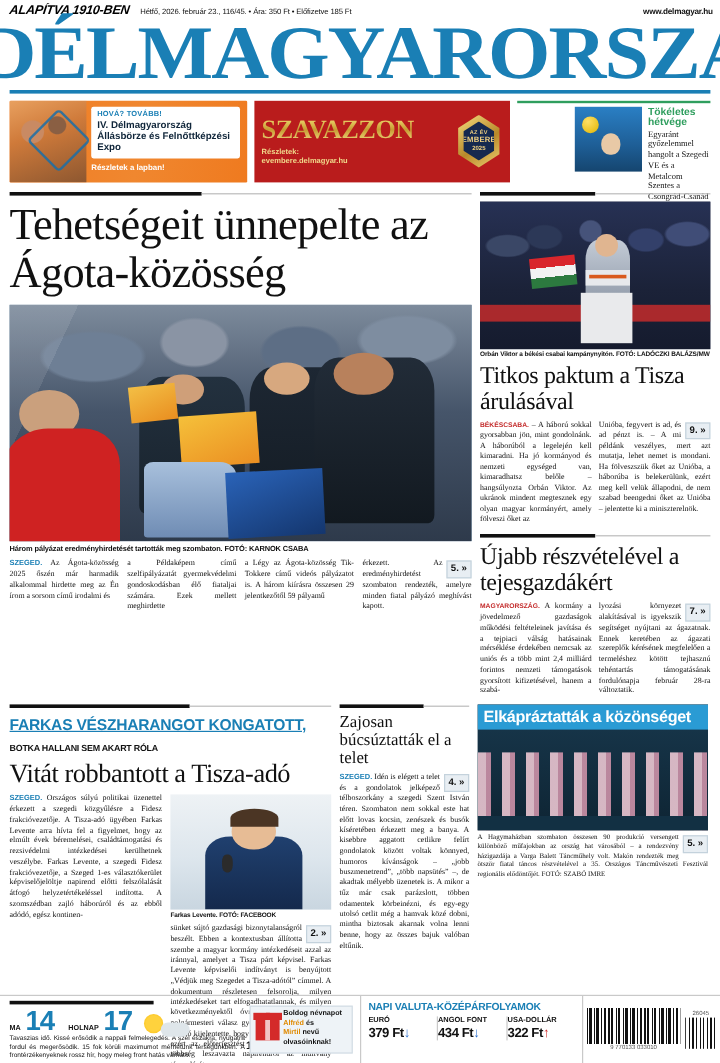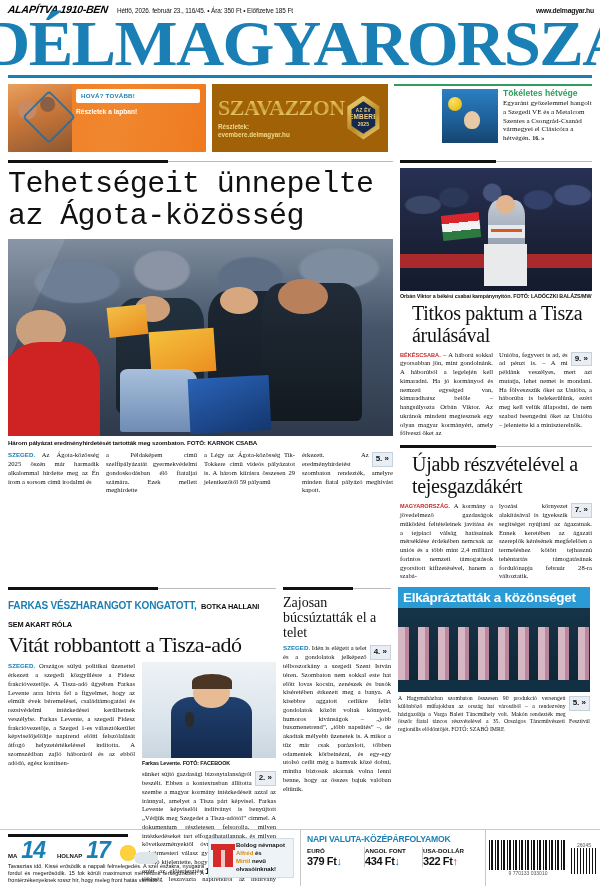--- a/index.html
+++ b/index.html
@@ -40,21 +40,21 @@
       radial-gradient(circle at 62% 30%, #8a5f43 0 7px, transparent 8px),
       linear-gradient(160deg,#e8a05f 0%,#cf7a3a 40%,#8d5730 100%);
       position:relative;}
   .promo-jobs .pj-photo:after{content:"";position:absolute;left:22px;top:14px;width:34px;height:34px;border:2px solid #1a6ea8;border-radius:4px;transform:rotate(45deg);opacity:.85;}
   .promo-jobs .pj-body{flex:1;padding:5px 6px 0 4px;}
   .pj-card{background:#fff;border-radius:2px;padding:3px 5px 4px 5px;}
   .pj-kicker{color:#1a7fb5;font-weight:bold;font-size:6.2px;letter-spacing:.2px;}
   .pj-title{font-weight:bold;font-size:8.1px;line-height:1.16;color:#10263a;margin-top:1px;}
   .pj-more{color:#fff;font-weight:bold;font-size:6.6px;margin-top:5px;}
 
-  .promo-vote{width:176px;background:#a16207;display:flex;align-items:center;padding:0 6px;box-sizing:border-box;}
+  .promo-vote{width:213px;background:#b91c1c;display:flex;align-items:center;padding:0 6px;box-sizing:border-box;}
   .pv-left{flex:1;}
   .pv-word{font-family:"Liberation Serif",serif;font-weight:bold;font-size:22px;line-height:1;
      background:linear-gradient(180deg,#f6e27a 0%,#c79b32 50%,#f3dd86 100%);
      -webkit-background-clip:text;background-clip:text;color:transparent;letter-spacing:-.5px;}
   .pv-sub{color:#f0d98b;font-size:6.3px;font-weight:bold;line-height:1.25;margin-top:4px;}
   .pv-seal{width:40px;height:44px;position:relative;}
   .pv-seal .hex{position:absolute;inset:0;background:linear-gradient(145deg,#f7e183,#b8892a 55%,#f2d878);
     clip-path:polygon(50% 0,93% 25%,93% 75%,50% 100%,7% 75%,7% 25%);display:flex;flex-direction:column;
     align-items:center;justify-content:center;}
   .pv-seal .hexin{background:#15294f;width:74%;height:74%;clip-path:polygon(50% 0,93% 25%,93% 75%,50% 100%,7% 75%,7% 25%);
@@ -80,22 +80,22 @@
   .main{display:flex;padding:8px 8px 0 8px;gap:7px;}
   .colL{width:385px;}
   .colR{width:192px;}
 
   .rule-thick{height:3px;background:#111;width:160px;}
   .rule-hair{height:1px;background:#bbb;flex:1;margin-bottom:1px;}
   .ruleline{display:flex;align-items:flex-end;gap:0;margin-bottom:5px;}
   .ruleline .rule-thick{margin-right:0;}
 
   h1.lead{
-    font-family:Liberation Mono, monospace;font-weight:normal;
-    font-size:30px;line-height:1.08;margin:2px 0 7px 0;letter-spacing:-.6px;color:#111;
+    font-family:Liberation Serif, serif;font-weight:normal;
+    font-size:37px;line-height:1.08;margin:2px 0 7px 0;letter-spacing:-.6px;color:#111;
   }
   .photo-main{width:100%;height:197px;position:relative;overflow:hidden;background:#4a6a86;}
   .photo-main .seats{position:absolute;inset:0;
     background:
       linear-gradient(115deg, rgba(255,255,255,.1) 0 12%, transparent 12%),
       radial-gradient(ellipse at 18% 22%, #6e7f95 0 9%, transparent 10%),
       radial-gradient(ellipse at 40% 16%, #8a94a4 0 8%, transparent 9%),
       radial-gradient(ellipse at 63% 20%, #5d6e85 0 9%, transparent 10%),
       radial-gradient(ellipse at 86% 15%, #7e8da0 0 8%, transparent 9%),
       linear-gradient(180deg,#7d8b9c 0%,#46556a 45%,#2e3a4b 100%);}
@@ -133,28 +133,28 @@
   .photo-orban .flag{position:absolute;left:22%;top:38%;width:20%;height:20%;
      background:linear-gradient(180deg,#d9262c 33%,#f2f2f2 33% 66%,#2c7a3f 66%);transform:rotate(-6deg);}
   .photo-orban .speaker{position:absolute;left:46%;top:26%;width:19%;height:46%;background:linear-gradient(180deg,#c3cbd6,#8d97a6);border-radius:28% 28% 4% 4%;}
   .photo-orban .sphead{position:absolute;left:50%;top:22%;width:10%;height:16%;border-radius:50%;background:#e0b590;}
   .photo-orban .podium{position:absolute;left:44%;top:62%;width:22%;height:34%;background:#e9eaec;}
   .photo-orban .redband{position:absolute;left:0;top:70%;width:100%;height:12%;background:#c42b2b;opacity:.85;}
   .photo-orban .banner{position:absolute;left:46%;top:47%;width:19%;height:10%;background:#e7e9ec;}
   .photo-orban .banner:after{content:"";position:absolute;left:8%;top:30%;width:84%;height:24%;background:#d95a1e;}
 
   .photo-cap{font-size:5.4px;font-weight:bold;margin-top:2px;letter-spacing:-.1px;}
-  h2.hd{font-family:"Liberation Serif",serif;font-weight:normal;font-size:20px;line-height:1.1;margin:3px 0 5px 12px;letter-spacing:-.3px;}
+  h2.hd{font-family:"Liberation Serif",serif;font-weight:normal;font-size:20px;line-height:1.1;margin:3px 0 5px 0;letter-spacing:-.3px;}
   .cols2{display:flex;gap:6px;}
   .kick-red{color:#c32a2a;font-weight:bold;font-size:5.6px;font-family:"Liberation Sans",sans-serif;}
 
   
   .band2{display:flex;padding:0 8px;gap:7px;margin-top:6px;}
 
-  .kicker-blue{color:#1a7fb5;font-weight:bold;font-size:10px;letter-spacing:-.2px;}
+  .kicker-blue{color:#1a7fb5;font-weight:bold;font-size:13px;letter-spacing:-.2px;text-decoration:underline;}
   .kicker-blk{color:#111;font-weight:bold;font-size:7.4px;letter-spacing:-.2px;}
   h2.hd2{font-family:"Liberation Serif",serif;font-weight:normal;font-size:22px;line-height:1.05;margin:2px 0 6px 0;letter-spacing:-.4px;}
   h3.hd3{font-family:"Liberation Serif",serif;font-weight:normal;font-size:14px;line-height:1.08;margin:1px 0 4px 0;}
 
   .photo-farkas{width:100%;height:96px;background:linear-gradient(180deg,#eef2f5 0%,#dde6ed 55%,#c9d6e0 100%);position:relative;overflow:hidden;}
   .photo-farkas .suit{position:absolute;left:22%;top:36%;width:60%;height:64%;background:linear-gradient(180deg,#1f3f75,#132а4f);background:linear-gradient(180deg,#20406f,#14294c);border-radius:26% 26% 0 0;}
   .photo-farkas .face{position:absolute;left:38%;top:16%;width:28%;height:32%;border-radius:48%;background:#e7bc95;}
   .photo-farkas .hair{position:absolute;left:37%;top:12%;width:30%;height:16%;border-radius:50% 50% 0 0;background:#4b3524;}
   .photo-farkas .mic{position:absolute;left:32%;top:52%;width:7%;height:16%;border-radius:40%;background:#2b2b2b;}
 
@@ -164,21 +164,21 @@
   .photo-ballet .dancers{position:absolute;left:0;bottom:0;width:100%;height:62%;
      background:repeating-linear-gradient(90deg,#e7c3cf 0 7px,#c98fa6 7px 11px,transparent 11px 20px);opacity:.92;}
   .photo-ballet .floor{position:absolute;left:0;bottom:0;width:100%;height:12%;background:#123043;}
 
   
   .bottom{position:absolute;left:0;bottom:0;width:600px;border-top:1px solid #c9c9c9;display:flex;height:56px;}
   .bb-weather{width:300px;padding:4px 6px 0 8px;box-sizing:border-box;position:relative;}
   .bb-rule{height:3px;background:#111;width:120px;margin-bottom:3px;}
   .temprow{display:flex;align-items:baseline;gap:4px;}
   .tlabel{font-size:6px;font-weight:bold;color:#111;}
-  .tval{font-family:"Liberation Sans",sans-serif;font-weight:bold;font-size:23px;color:#1a7fb5;line-height:.9;letter-spacing:-1px;font-style:italic;}
+  .tval{font-family:"Liberation Sans",sans-serif;font-weight:bold;font-size:23px;color:#1a7fb5;line-height:.9;letter-spacing:-1px;}
   .sun{width:16px;height:16px;border-radius:50%;background:radial-gradient(circle,#ffd23d 55%,#f7b500 100%);margin-left:6px;position:relative;top:3px;}
   .cloud{width:24px;height:12px;background:#dfe6ea;border-radius:9px;position:relative;top:6px;margin-left:-6px;}
   .wtext{font-size:5.5px;line-height:1.3;margin-top:2px;color:#111;text-align:justify;width:196px;}
   .wjump{position:absolute;left:205px;bottom:10px;font-weight:bold;font-size:9px;}
   .nameday{position:absolute;right:6px;top:8px;width:86px;height:40px;background:#eef3f7;border:1px solid #d3dde4;display:flex;align-items:center;gap:3px;padding:0 4px;box-sizing:border-box;}
   .gift{width:20px;height:18px;background:#d42a2a;position:relative;flex:none;}
   .gift:before{content:"";position:absolute;left:42%;top:0;width:16%;height:100%;background:#f2c6c6;}
   .gift:after{content:"";position:absolute;left:-12%;top:-26%;width:124%;height:34%;
      background:radial-gradient(circle at 28% 60%,#d42a2a 0 42%,transparent 43%),radial-gradient(circle at 72% 60%,#d42a2a 0 42%,transparent 43%);}
   .ndtext{font-size:6px;font-weight:bold;line-height:1.3;color:#111;}
@@ -215,20 +215,21 @@
   </div>
   <div class="mast-rule"></div>
 
   <div class="promos">
 
     <div class="promo promo-jobs">
       <div class="pj-photo"></div>
       <div class="pj-body">
         <div class="pj-card">
           <div class="pj-kicker">HOVÁ? TOVÁBB!</div>
+          <div class="pj-title">IV. Délmagyarország Állásbörze és Felnőttképzési Expo</div>
         </div>
         <div class="pj-more">Részletek a lapban!</div>
       </div>
     </div>
 
     <div class="promo promo-vote">
       <div class="pv-left">
         <div class="pv-word">SZAVAZZON</div>
         <div class="pv-sub">
           <div>Részletek:</div>

